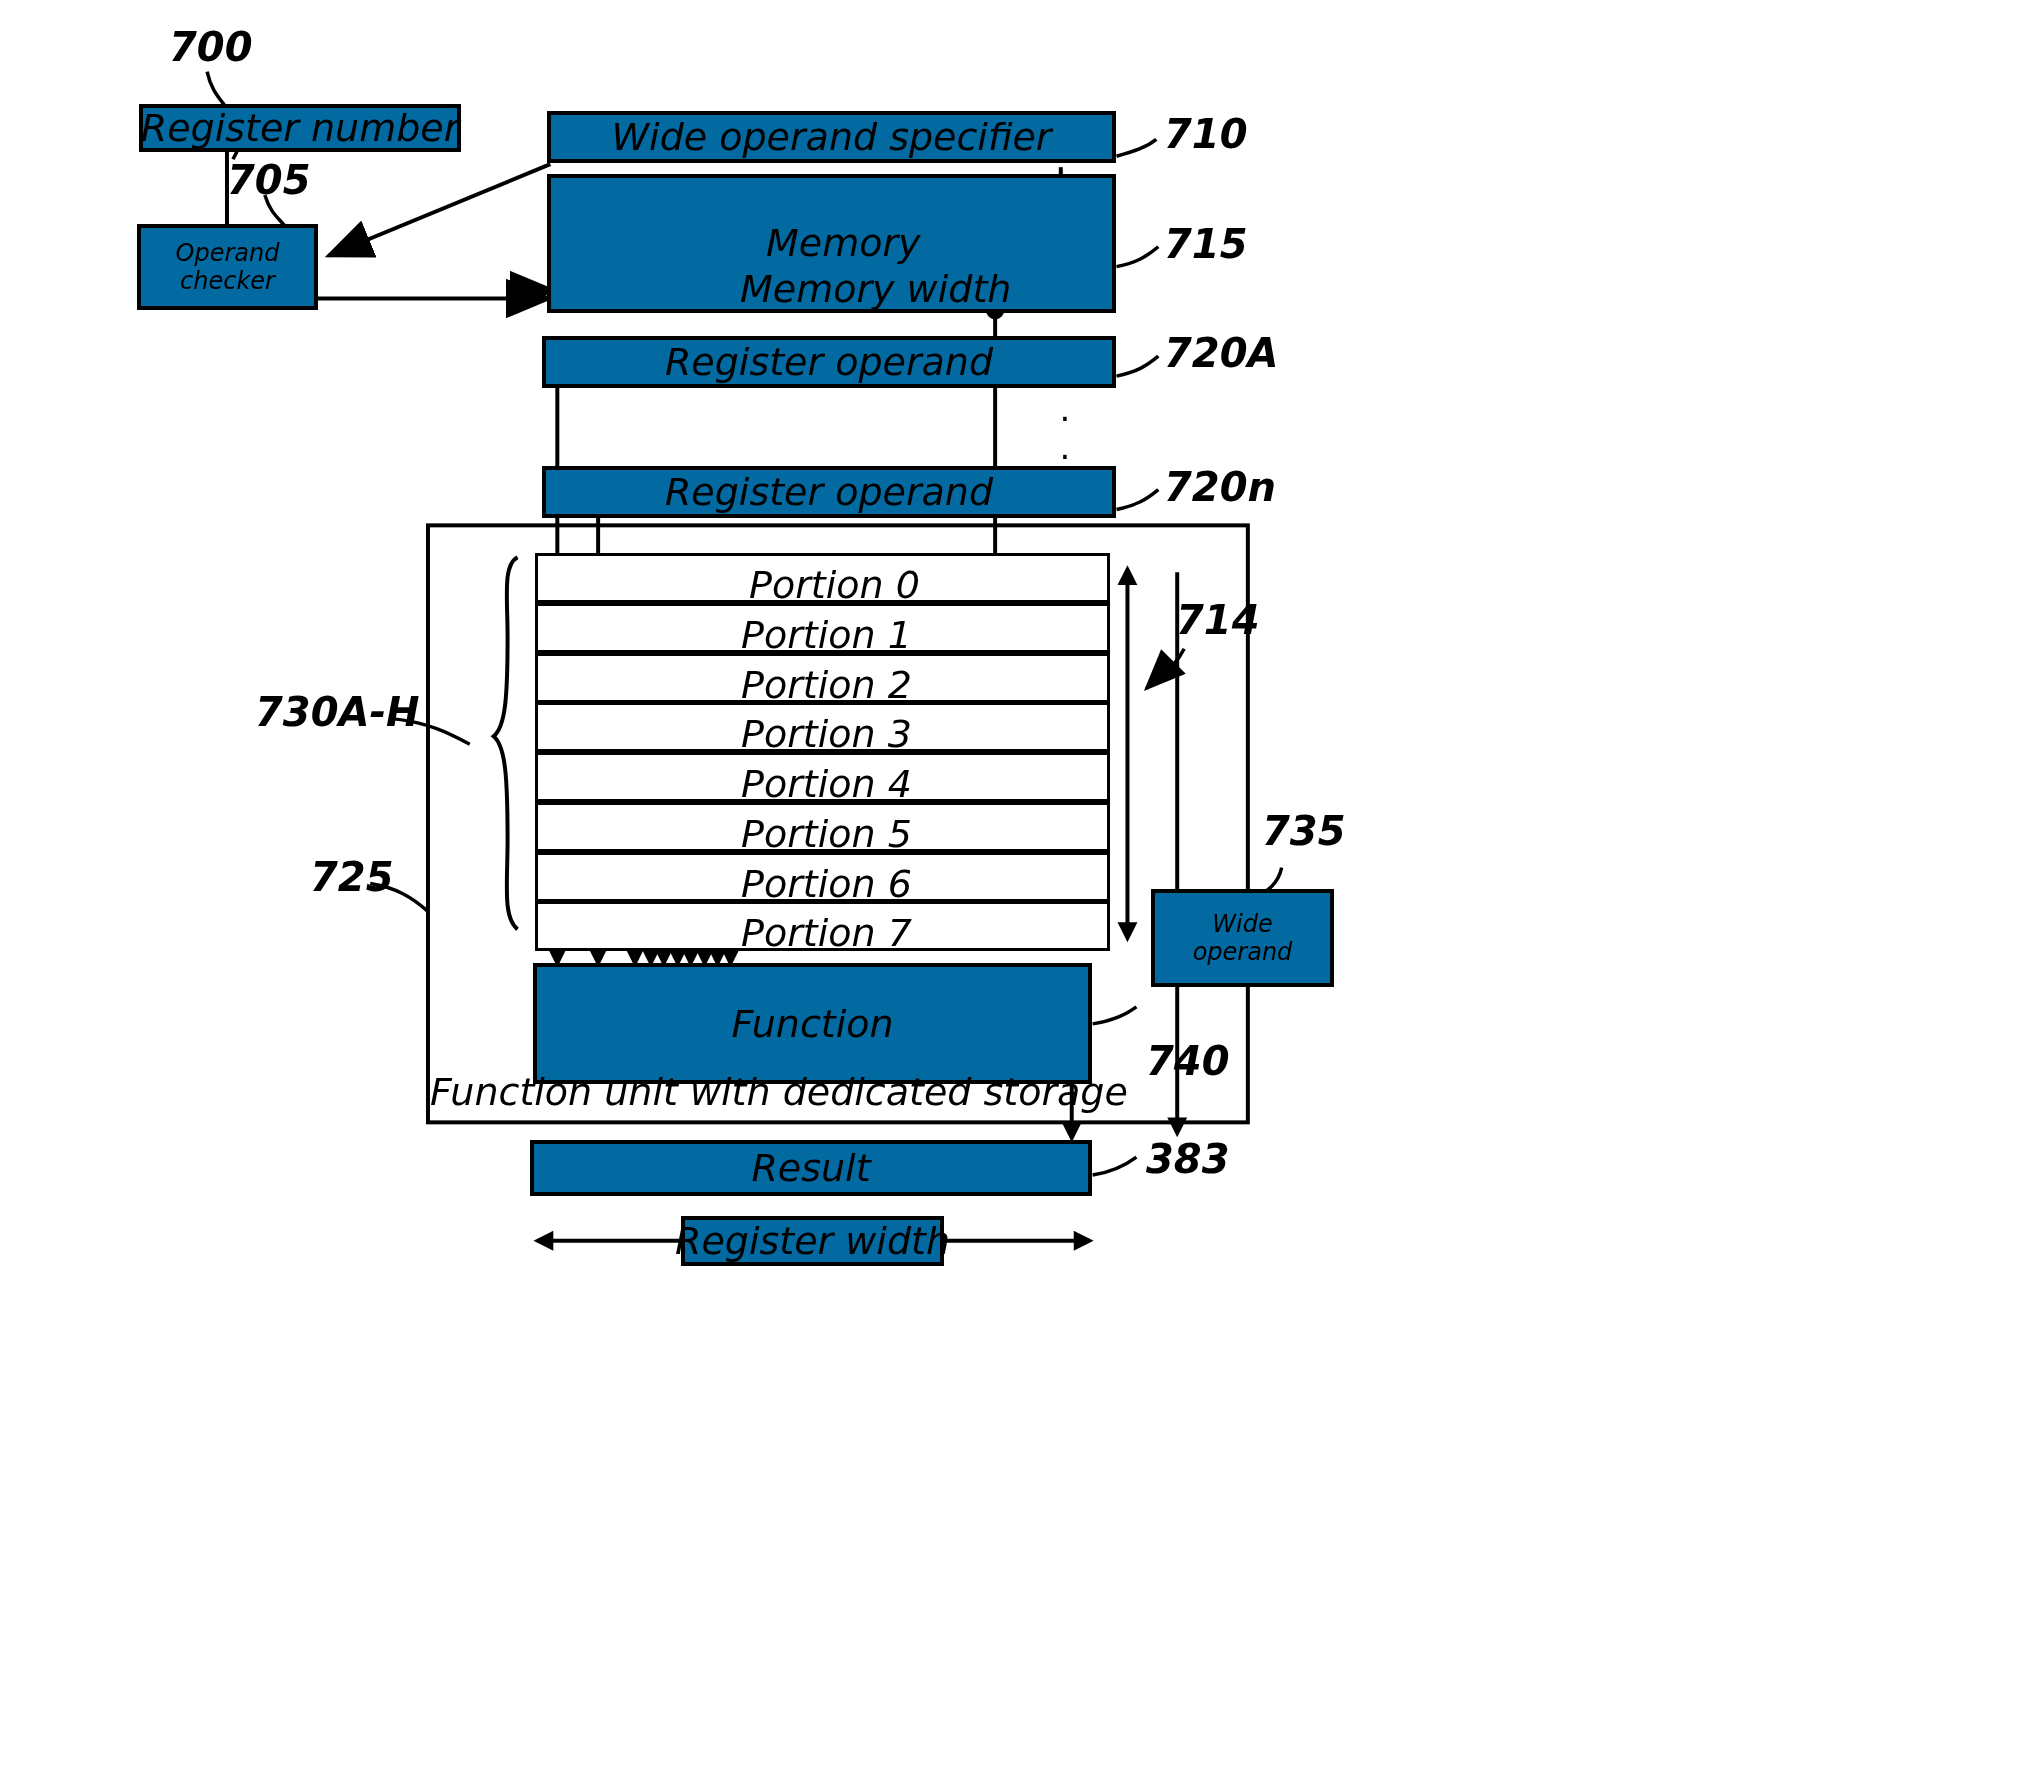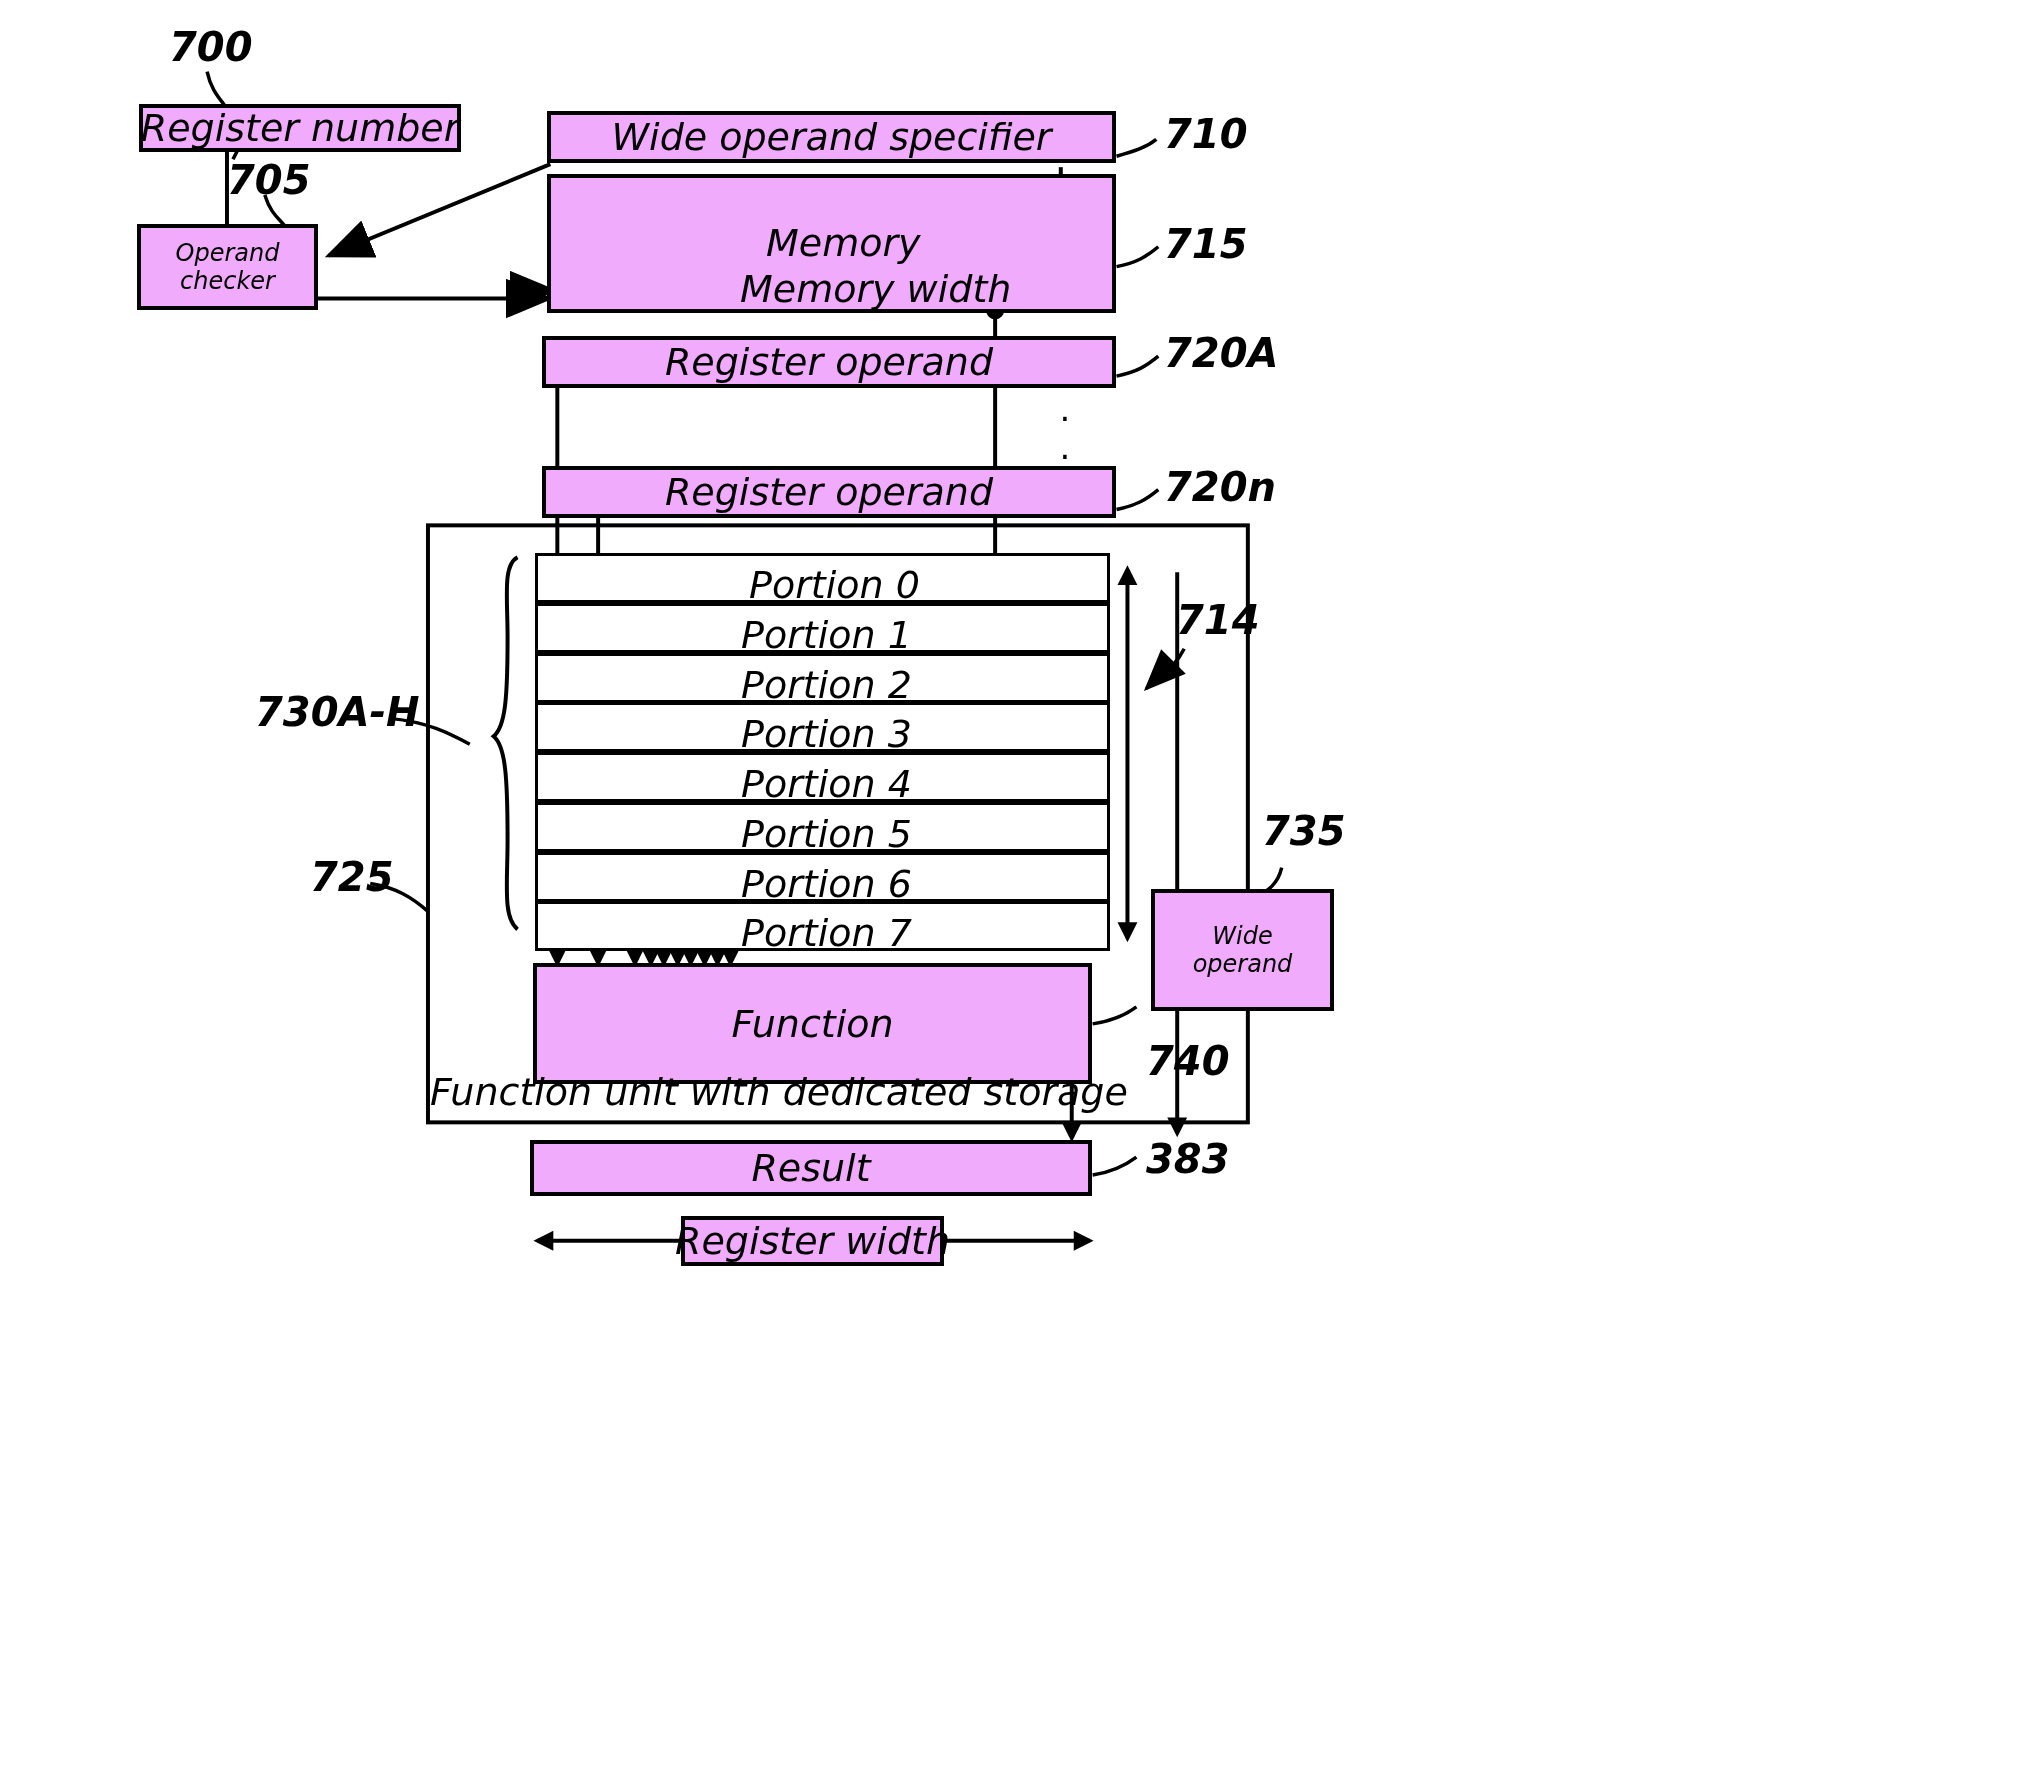--- a/index.html
+++ b/index.html
@@ -12,21 +12,21 @@
     width: 2039px;
     height: 1791px;
     background: #ffffff;
     font-family: "DejaVu Sans", sans-serif;
     overflow: hidden;
   }
   
   .box {
     position: absolute;
     border: 4px solid #000;
-    background: #f0abfc;
+    background: #0369a1;
     box-sizing: border-box;
     display: flex;
     align-items: center;
     justify-content: center;
     color: #000;
   }
   .reftag {
     position: absolute;
     font-family: "DejaVu Sans", sans-serif;
     font-style: italic;
@@ -255,21 +255,21 @@
 
   <div class="portion-row" style="left:535px; top:901px; width:575px; height:50px;"></div>
   <span class="portion-label" style="left:741px; top:911px;">Portion 7</span>
 
   <div class="box" style="left:533px; top:963px; width:559px; height:121px;">
     <span class="boxtext">Function</span>
   </div>
 
   <span class="boxtext" style="position:absolute; left:430px; top:1070px;">Function unit with dedicated storage</span>
 
-  <div class="box" style="left:1151px; top:889px; width:183px; height:122px; flex-direction:column;">
+  <div class="box" style="left:1151px; top:889px; width:183px; height:98px; flex-direction:column;">
     <span class="boxtext small">Wide</span>
     <span class="boxtext small">operand</span>
   </div>
 
   <div class="box" style="left:530px; top:1140px; width:562px; height:56px;">
     <span class="boxtext">Result</span>
   </div>
 
   <div class="box" style="left:681px; top:1216px; width:263px; height:50px;">
     <span class="boxtext">Register width</span>

